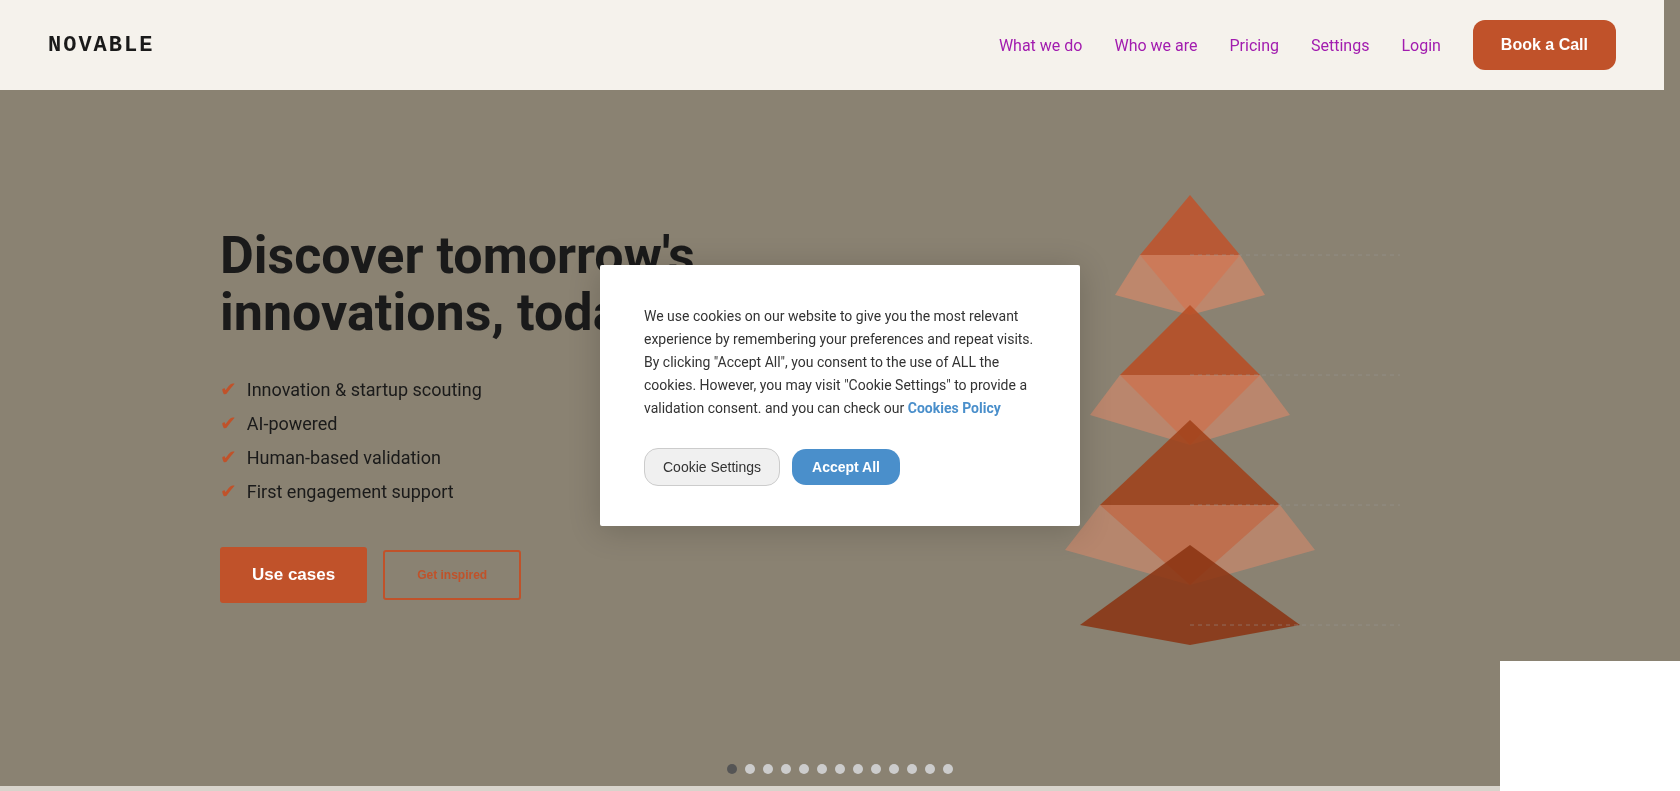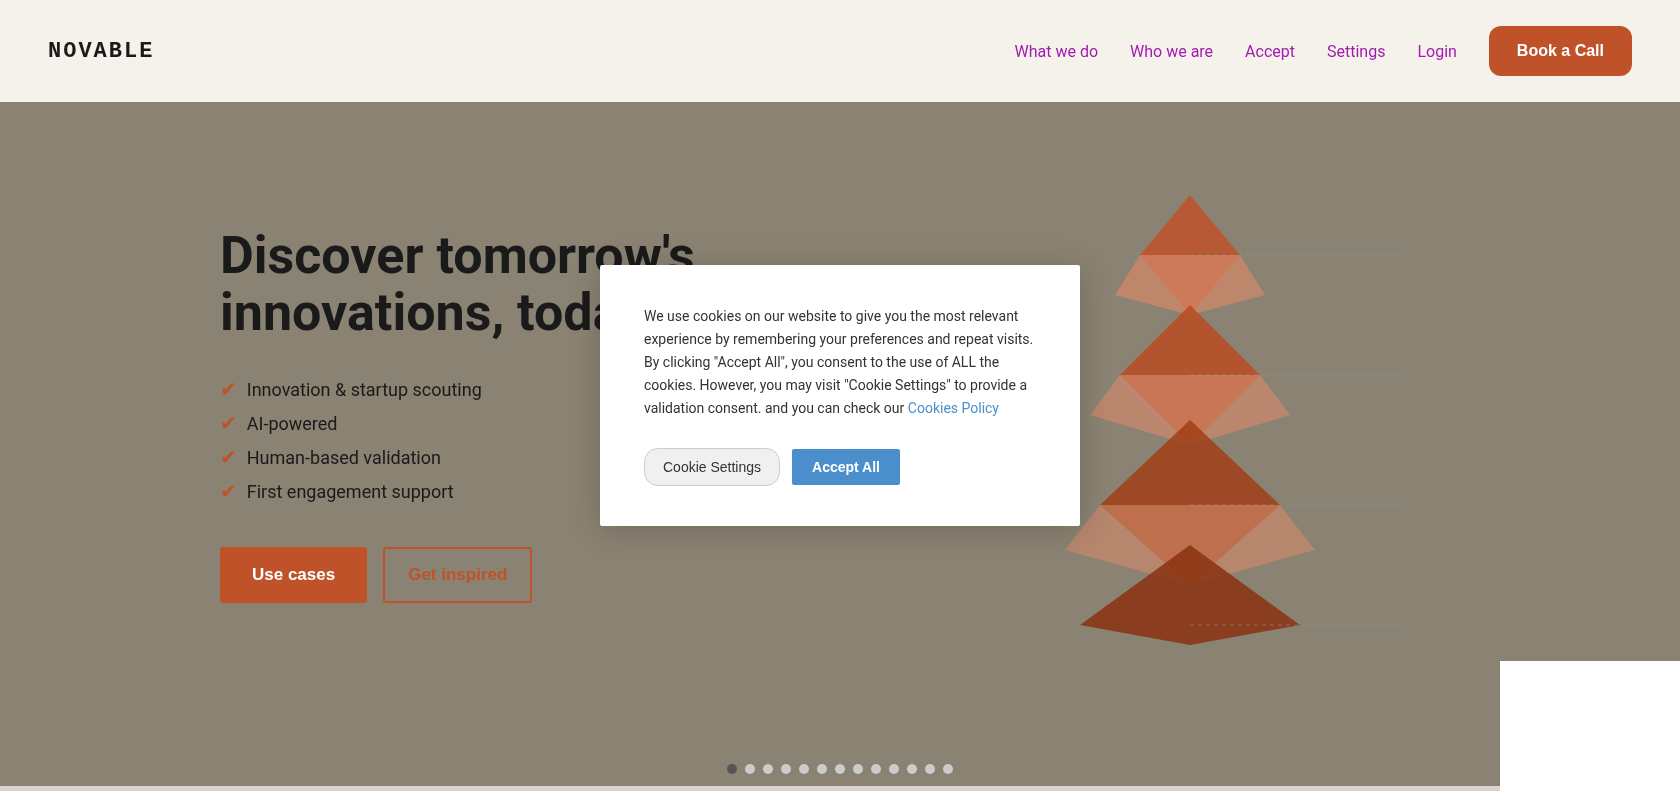--- a/index.html
+++ b/index.html
@@ -1,24 +1,24 @@
 <!DOCTYPE html>
 <html><head>
   <meta charset="utf-8">
   <style>
     * { margin: 0; padding: 0; box-sizing: border-box; }
     body { font-family: -apple-system, BlinkMacSystemFont, 'Segoe UI', Roboto, sans-serif; background: #8a8272; overflow-x: hidden; }
 
     
     .navbar {
-      position: fixed; top: 0; left: 0; right: 0; z-index: 100;
+      position: fixed; top: 0; left: 0; right: 16px; z-index: 100;
       background: #f5f2ec;
       display: flex; align-items: center; justify-content: space-between;
       padding: 0 48px;
-      height: 102px;
+      height: 90px;
     }
     .logo {
       font-size: 22px; font-weight: 900; letter-spacing: 2px; color: #1a1a1a;
       font-family: 'Courier New', monospace;
     }
     .nav-links {
       display: flex; align-items: center; gap: 32px;
     }
     .nav-link {
       text-decoration: none; color: #a21caf; font-size: 16px; font-weight: 400; cursor: pointer;
@@ -59,21 +59,21 @@
     .hero-buttons {
       display: flex; gap: 16px; align-items: center;
     }
     .btn-primary {
       background: #c0522a; color: #fff; border: none;
       padding: 18px 32px; font-size: 17px; font-weight: 600;
       cursor: pointer; border-radius: 3px;
     }
     .btn-secondary {
       background: transparent; color: #c0522a; border: 2px solid #c0522a;
-      padding: 16px 23px; font-size: 17px; font-weight: 600;
+      padding: 16px 32px; font-size: 12px; font-weight: 600;
       cursor: pointer; border-radius: 3px;
     }
 
     
     .pyramid-area {
       position: absolute; right: 0; top: 50%; transform: translateY(-50%);
       width: 700px; height: 500px;
       display: flex; align-items: center; justify-content: center;
     }
     .pyramid-svg {
@@ -108,51 +108,51 @@
     .modal {
       background: #fff; border-radius: 2px;
       padding: 40px 44px;
       max-width: 480px; width: 90%;
       box-shadow: 0 4px 32px rgba(0,0,0,0.18);
     }
     .modal-text {
       font-size: 14px; color: #333; line-height: 1.65; margin-bottom: 28px;
     }
     .modal-text a {
-      color: #4a8fcb; text-decoration: none;
+      color: #4a8fcb; text-decoration: none; font-weight: bold;
     }
     .modal-buttons {
       display: flex; gap: 12px; align-items: center;
     }
     .btn-cookie-settings {
       background: #f0f0f0; color: #333; border: 1px solid #ccc;
       padding: 10px 18px; font-size: 14px; cursor: pointer; border-radius: 14px;
     }
     .btn-accept-all {
       background: #4a8fcb; color: #fff; border: none;
       padding: 10px 20px; font-size: 14px; font-weight: 600;
-      cursor: pointer; border-radius: 2px;
+      cursor: pointer; border-radius: 14px;
     }
 
     
     .bottom-right-box {
       position: fixed; bottom: 0; right: 0;
       width: 180px; height: 130px; background: #fff;
       z-index: 50;
     }
   </style>
 </head>
 <body>
 
 <nav class="navbar">
   <div class="logo">NOVABLE</div>
   <div class="nav-links">
     <a class="nav-link">What we do</a>
     <a class="nav-link">Who we are</a>
-    <a class="nav-link">Accept</a>
+    <a class="nav-link">Pricing</a>
     <a class="nav-link">Settings</a>
     <a class="nav-link">Login</a>
     <button class="book-btn">Book a Call</button>
   </div>
 </nav>
 
 <section class="hero">
   <div class="hero-content">
     <h1 class="hero-title">Discover tomorrow's innovations, today</h1>
     <ul class="hero-features">

